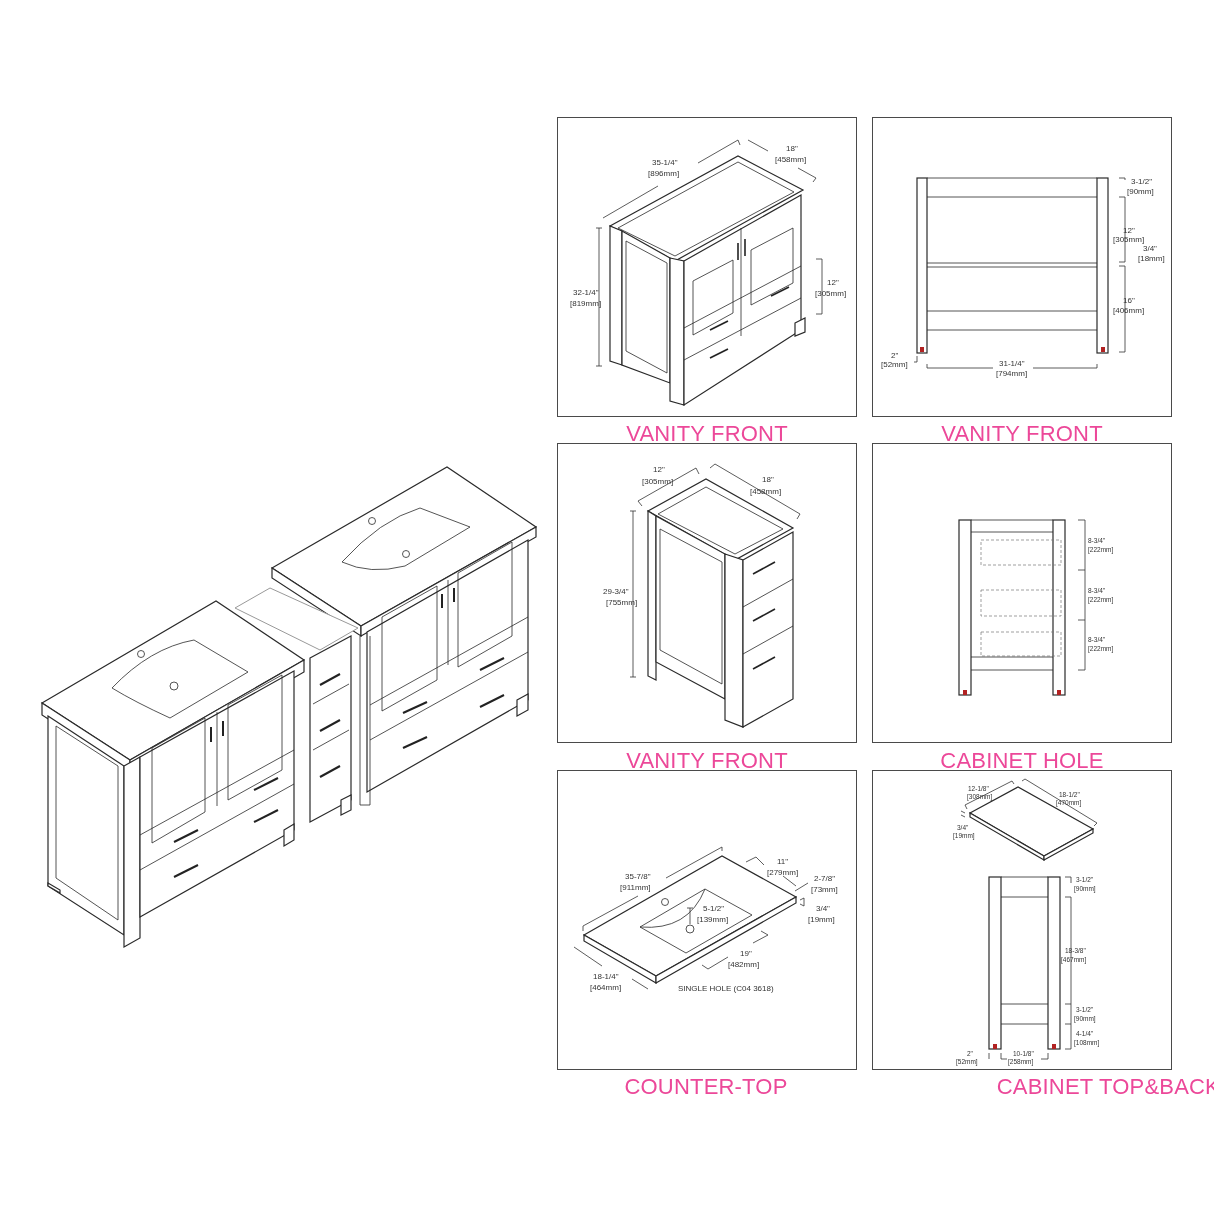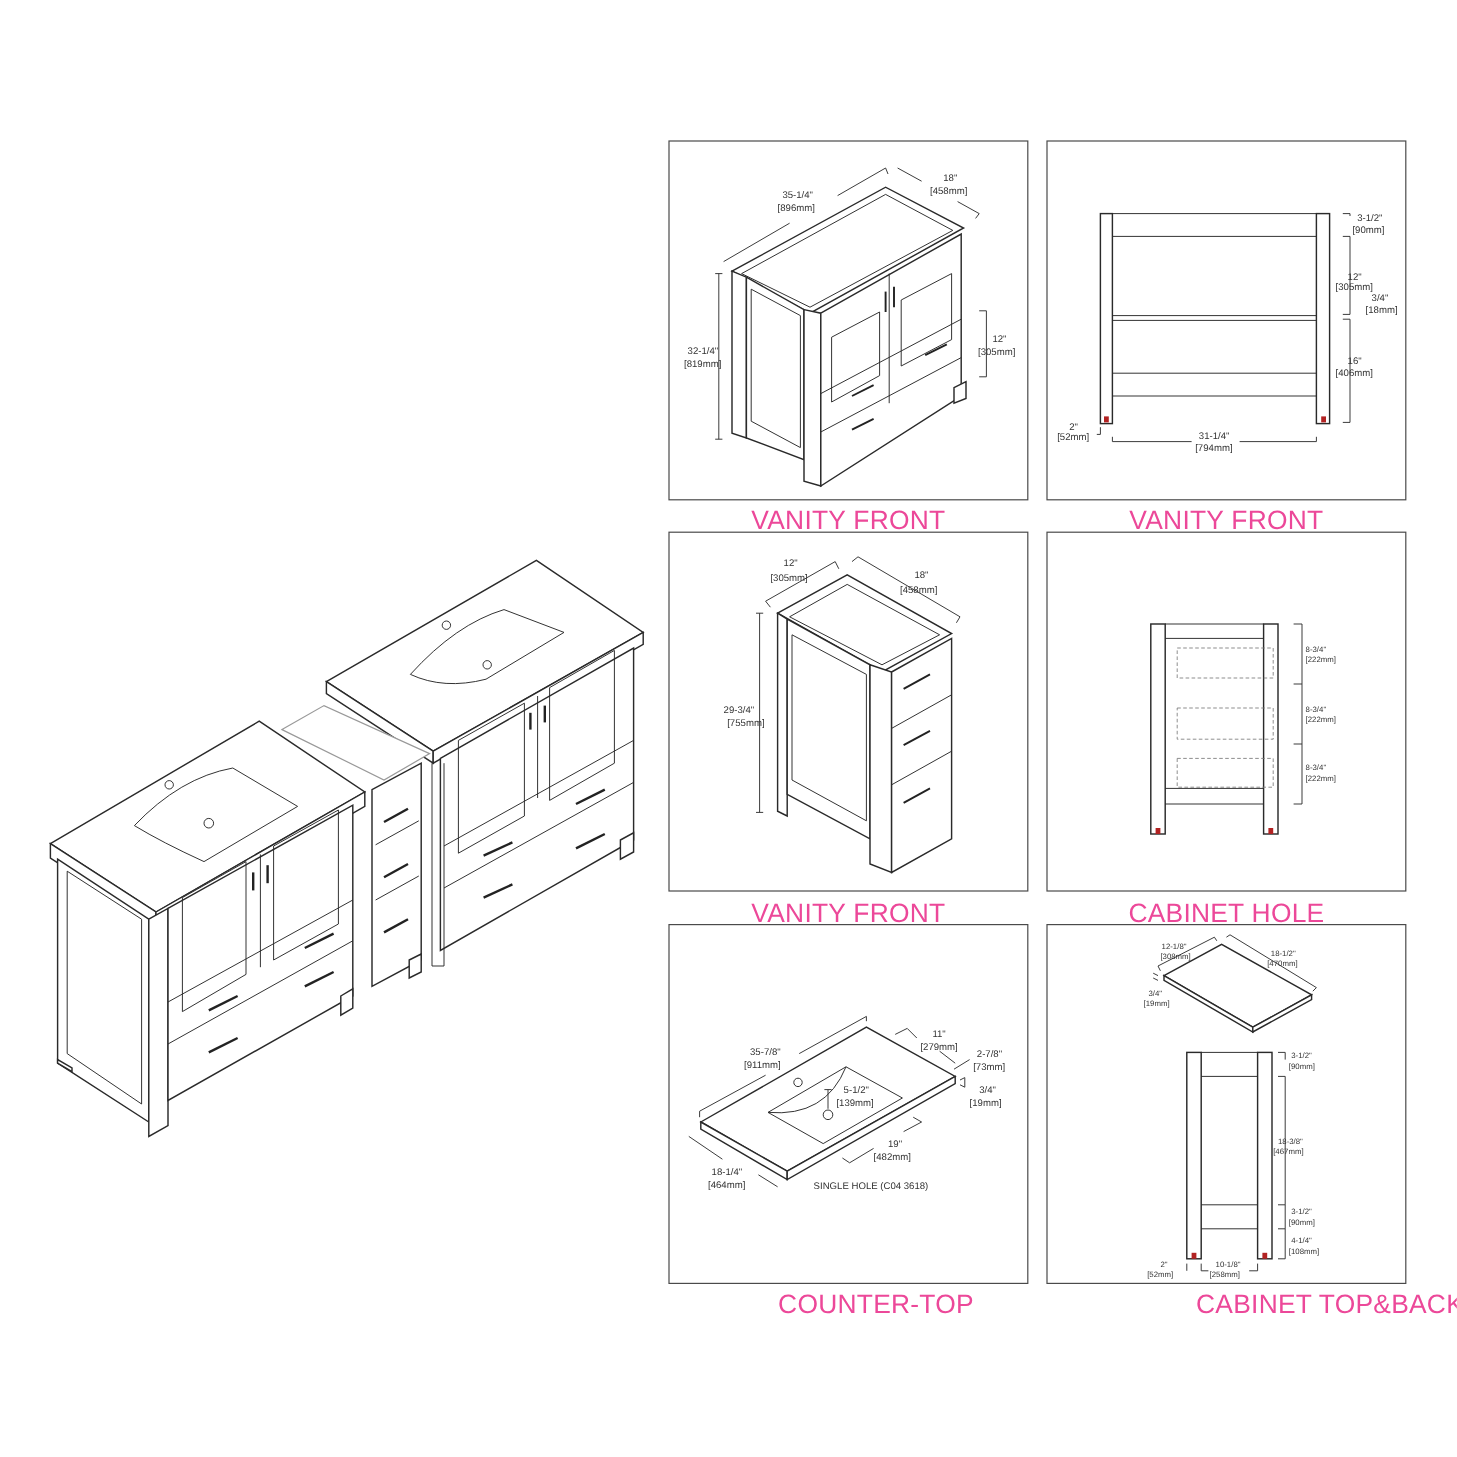--- a/index.html
+++ b/index.html
@@ -237,21 +237,21 @@
     <text class="dim" x="250" y="151">[19mm]</text>
     <text class="dim" x="145" y="140">5-1/2"</text>
     <text class="dim" x="139" y="151">[139mm]</text>
     <text class="dim" x="182" y="185">19"</text>
     <text class="dim" x="170" y="196">[482mm]</text>
     <text class="dim" x="35" y="208">18-1/4"</text>
     <text class="dim" x="32" y="219">[464mm]</text>
     <text class="dim" x="120" y="220">SINGLE HOLE (C04 3618)</text>
   </svg>
 </div>
-<div class="plabel" style="left:580px; top:1074px;">COUNTER-TOP</div>
+<div class="plabel" style="left:556px; top:1074px;">COUNTER-TOP</div>
 
 <div class="panel" style="left:872px; top:770px;">
   <svg viewBox="0 0 300 300">
     <polygon class="ln" points="97,42 145,16 220,58 171,85"></polygon>
     <polygon class="ln" points="97,42 171,85 171,89 97,46"></polygon>
     <polygon class="ln" points="171,85 220,58 220,62 171,89"></polygon>
     <path class="dl" d="M94,38 L92,34 L139,10 L141,13"></path>
     <path class="dl" d="M149,10 L152,8 L224,52 L221,55"></path>
     <path class="dl" d="M88,40 L92,42 M88,44 L92,46"></path>
     <rect class="ln" x="116" y="106" width="12" height="172"></rect>

